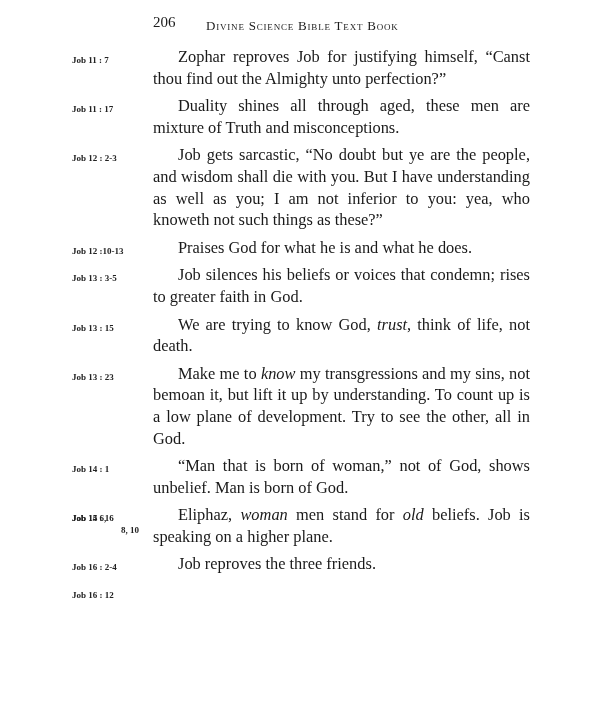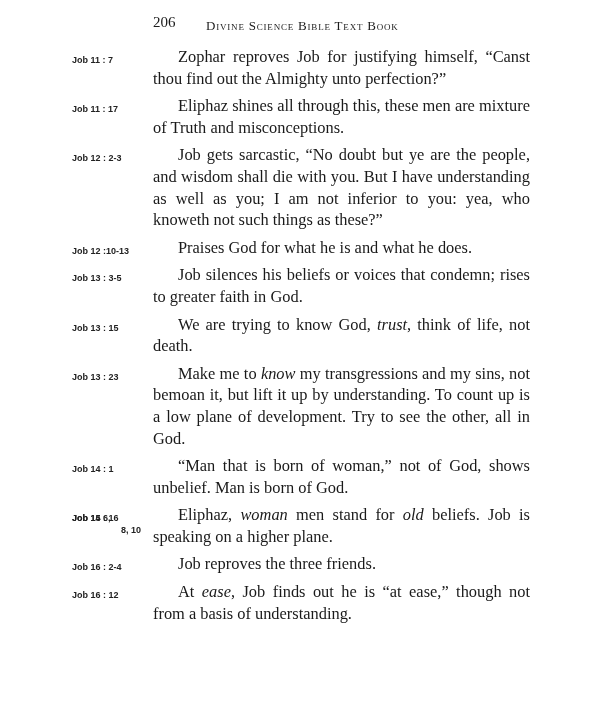--- a/index.html
+++ b/index.html
@@ -5,21 +5,21 @@
   html, body { margin: 0; padding: 0; background: #ffffff; }
   body { width: 600px; height: 709px; position: relative; overflow: hidden;
          font-family: "Liberation Serif", "DejaVu Serif", serif; color: #1a1a1a; }
   .header { position: absolute; top: 14px; left: 0; width: 600px; height: 24px; }
   .page-num { position: absolute; left: 153px; top: 0; font-size: 15px; }
   .running-title { position: absolute; left: 206px; top: 4px; font-size: 13px;
                    font-variant: small-caps; letter-spacing: 0.8px; font-weight: normal; }
   .entries { position: absolute; top: 46px; left: 0; width: 600px; }
   .entry { position: relative; margin-bottom: 6px; }
   .ref { position: absolute; left: 72px; top: 8px; width: 80px;
-         font-family: Liberation Sans, sans-serif;
+         font-family: Liberation Serif, serif;
          font-size: 9px; font-weight: bold; color: #222; line-height: 12px; }
   .ref .ref-line2 { display: block; padding-left: 8px; margin-left: 41px; }
   .body-text { margin-left: 153px; width: 377px; font-size: 16.4px; line-height: 21.6px;
                text-align: justify; text-indent: 25px; }
   .body-text i { font-style: italic; }
 </style>
 </head>
 <body>
 
 <div class="header">
@@ -27,21 +27,21 @@
   <span class="running-title">Divine Science Bible Text Book</span>
 </div>
 
 <div class="entries" id="entries">
     <div class="entry">
       <div class="ref"><span>Job 11 : 7</span></div>
       <div class="body-text"><span>Zophar reproves Job for justifying himself, “Canst thou find out the Almighty unto perfection?”</span></div>
     </div>
     <div class="entry">
       <div class="ref"><span>Job 11 : 17</span></div>
-      <div class="body-text"><span>Eliphaz shines all through this, these men are mixture of Truth and misconceptions.</span></div>
+      <div class="body-text"><span>Duality shines all through aged, these men are mixture of Truth and misconceptions.</span></div>
     </div>
     <div class="entry">
       <div class="ref"><span>Job 12 : 2-3</span></div>
       <div class="body-text"><span>Job gets sarcastic, “No doubt but ye are the people, and wisdom shall die with you.  But I have understanding as well as you; I am not inferior to you: yea, who knoweth not such things as these?”</span></div>
     </div>
     <div class="entry">
       <div class="ref"><span>Job 12 :10-13</span></div>
       <div class="body-text"><span>Praises God for what he is and what he does.</span></div>
     </div>
     <div class="entry">
@@ -66,15 +66,14 @@
     <div class="entry">
       <div class="ref"><span>Job 15 6,</span><span class="ref-line2">8, 10</span></div>
       <div class="body-text"><span>Eliphaz, </span><i>woman</i><span> men stand for </span><i>old</i><span> beliefs.  Job is speaking on a higher plane.</span></div>
     </div>
     <div class="entry">
       <div class="ref"><span>Job 16 : 2-4</span></div>
       <div class="body-text"><span>Job reproves the three friends.</span></div>
     </div>
     <div class="entry">
       <div class="ref"><span>Job 16 : 12</span></div>
-      <div class="body-text"><span>At </span><i>ease</i><span>, Job finds out he is “at ease,” though not from a basis of understanding.</span></div>
     </div>
   </div>
 
 </body></html>

